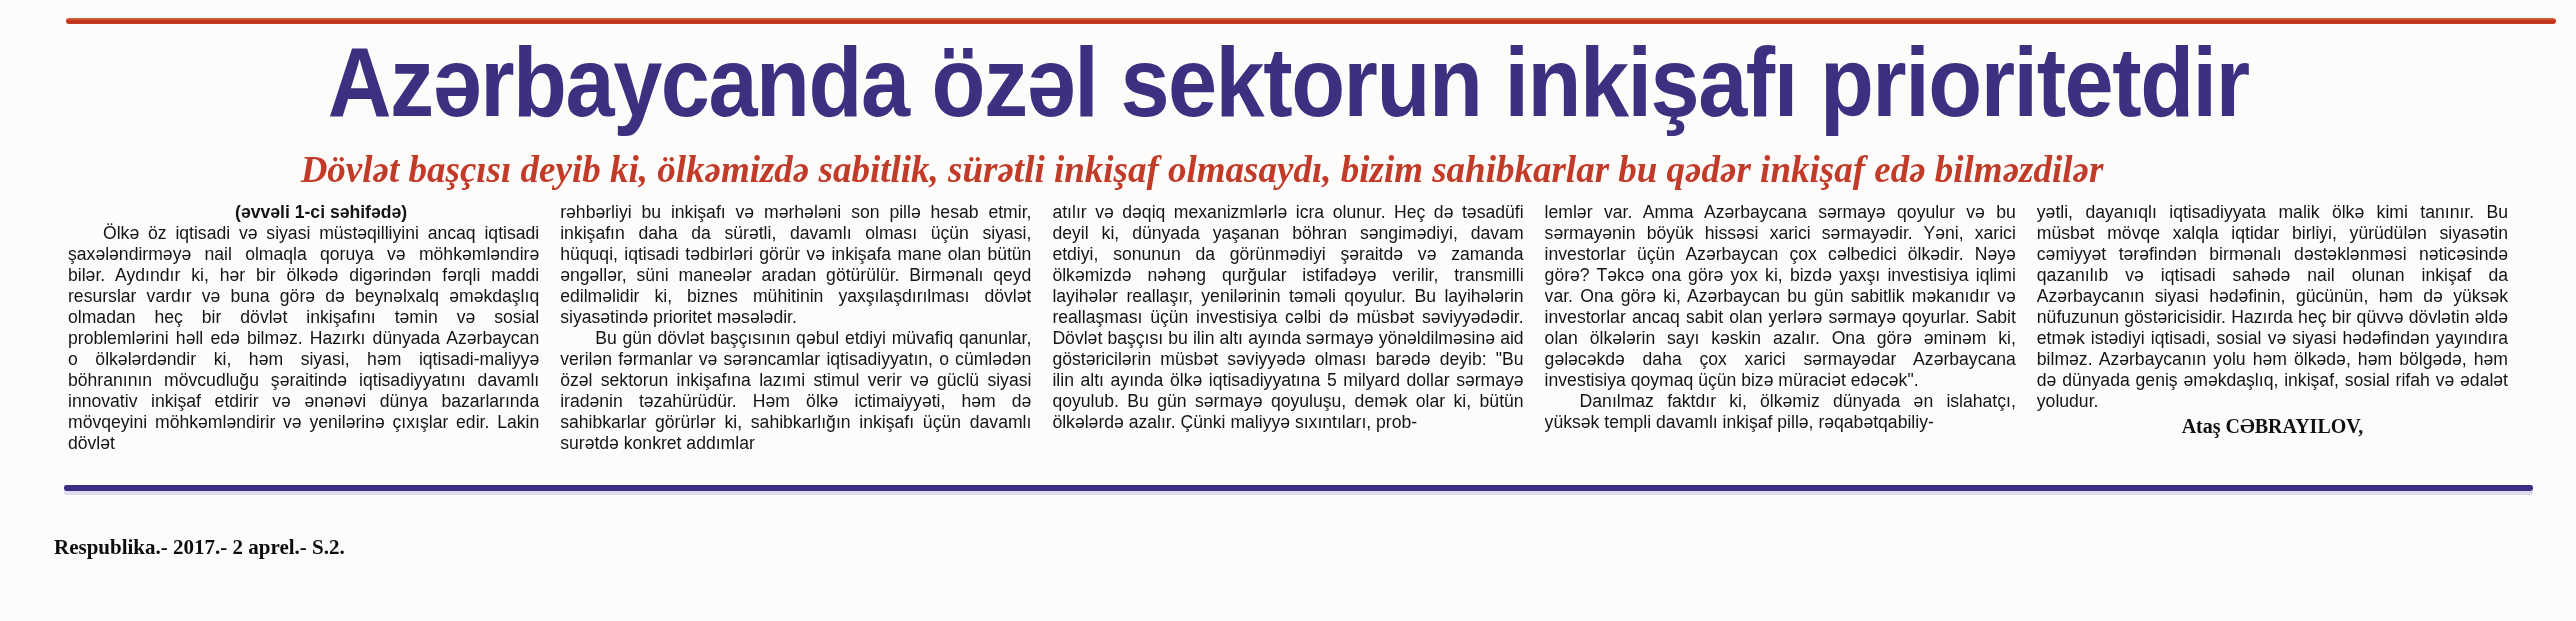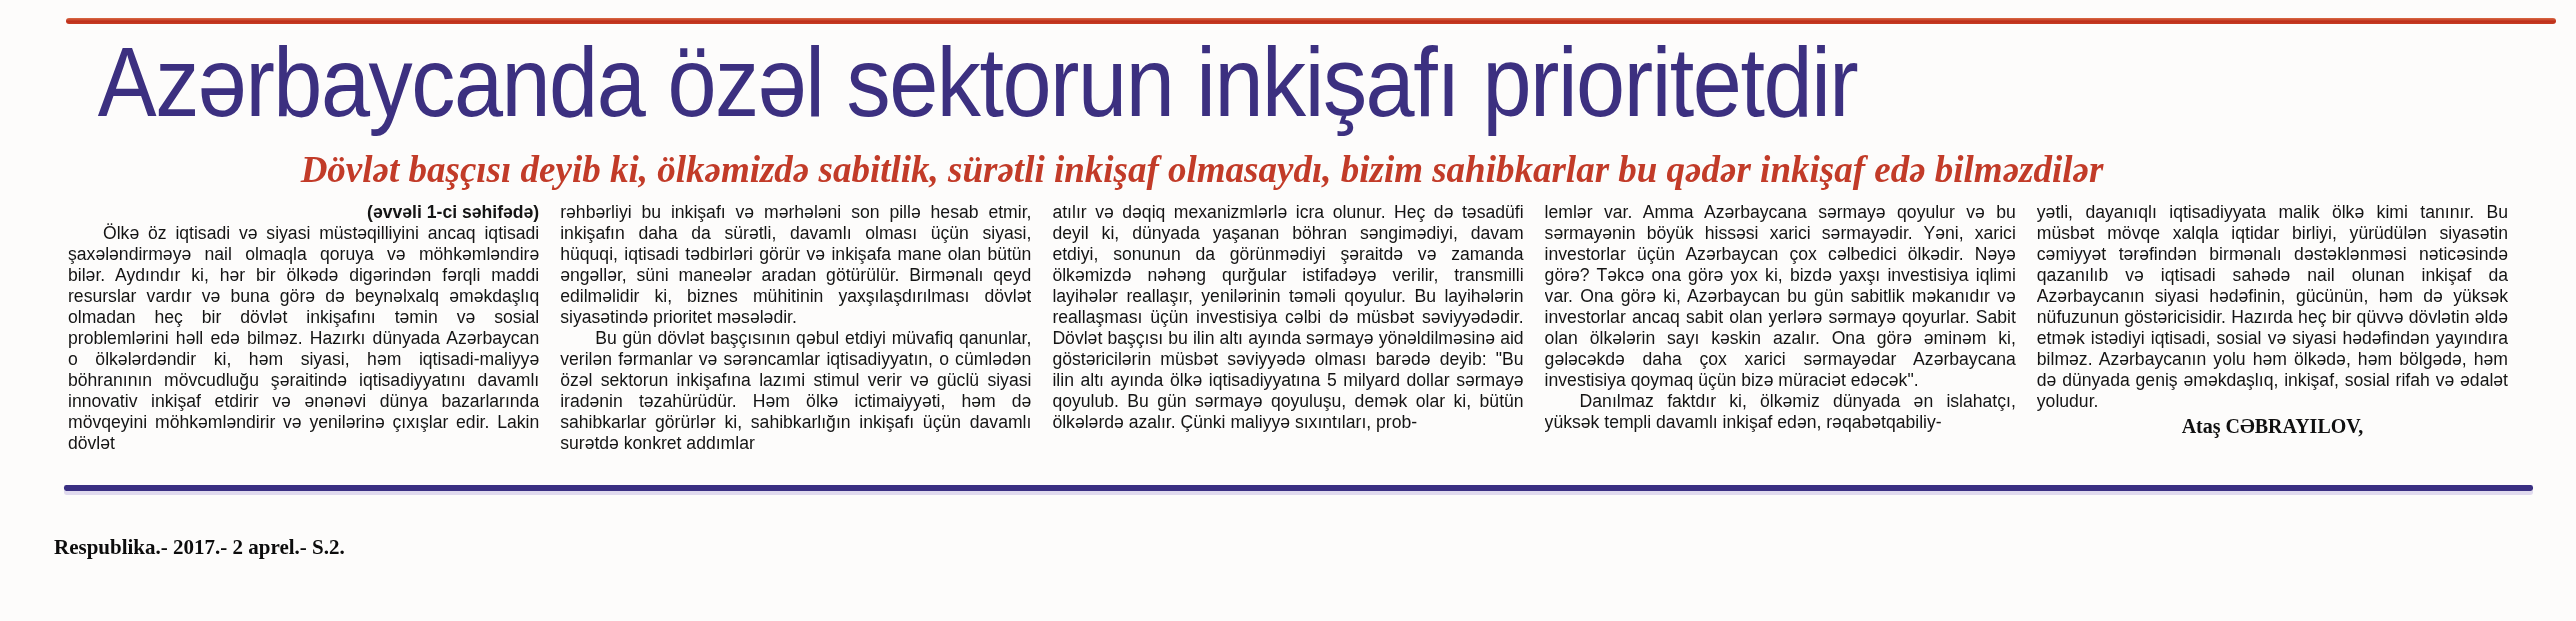--- a/index.html
+++ b/index.html
@@ -23,23 +23,23 @@
     height: 6.4px;
     border-radius: 3.2px;
     background: linear-gradient(#d96a45, #bf2f1a 55%, #c63d24);
   }
   .headline {
     position: absolute;
     top: 30px;
     left: 0;
     width: 2576px;
     margin: 0;
-    text-align: left;
+    text-align: center;
     font-family: "Liberation Sans", sans-serif;
-    font-weight: normal;
+    font-weight: bold;
     font-size: 98px;
     line-height: 104px;
     letter-spacing: -1.6px;
     color: #3c3080;
     white-space: nowrap;
   }
   .headline .squeeze {
     display: inline-block;
     transform: scaleX(0.90);
     transform-origin: 50% 50%;
@@ -77,21 +77,21 @@
     font-size: 17.6px;
     line-height: 21px;
     text-align: justify;
     text-justify: inter-word;
   }
   .col p.indent {
     text-indent: 35px;
   }
   .col p.note {
     font-weight: bold;
-    text-align: right;
+    text-align: center;
   }
   .byline {
     margin-top: 1.6px;
     text-align: center;
     font-family: "Liberation Serif", serif;
     font-weight: bold;
     font-size: 20px;
     line-height: 25px;
     color: #101010;
   }
@@ -136,21 +136,21 @@
     <p>rəhbərliyi bu inkişafı və mərhələni son pillə hesab etmir, inkişafın daha da sürətli, davamlı olması üçün siyasi, hüquqi, iqtisadi tədbirləri görür və inkişafa mane olan bütün əngəllər, süni maneələr aradan götürülür. Birmənalı qeyd edilməlidir ki, biznes mühitinin yaxşılaşdırılması dövlət siyasətində prioritet məsələdir.</p>
     <p class="indent">Bu gün dövlət başçısının qəbul etdiyi müvafiq qanunlar, verilən fərmanlar və sərəncamlar iqtisadiyyatın, o cümlədən özəl sektorun inkişafına lazımi stimul verir və güclü siyasi iradənin təzahürüdür. Həm ölkə ictimaiyyəti, həm də sahibkarlar görürlər ki, sahibkarlığın inkişafı üçün davamlı surətdə konkret addımlar</p>
   </div>
 
   <div class="col">
     <p>atılır və dəqiq mexanizmlərlə icra olunur. Heç də təsadüfi deyil ki, dünyada yaşanan böhran səngimədiyi, davam etdiyi, sonunun da görünmədiyi şəraitdə və zamanda ölkəmizdə nəhəng qurğular istifadəyə verilir, transmilli layihələr reallaşır, yenilərinin təməli qoyulur. Bu layihələrin reallaşması üçün investisiya cəlbi də müsbət səviyyədədir. Dövlət başçısı bu ilin altı ayında sərmayə yönəldilməsinə aid göstəricilərin müsbət səviyyədə olması barədə deyib: "Bu ilin altı ayında ölkə iqtisadiyyatına 5 milyard dollar sərmayə qoyulub. Bu gün sərmayə qoyuluşu, demək olar ki, bütün ölkələrdə azalır. Çünki maliyyə sıxıntıları, prob-</p>
   </div>
 
   <div class="col">
     <p>lemlər var. Amma Azərbaycana sərmayə qoyulur və bu sərmayənin böyük hissəsi xarici sərmayədir. Yəni, xarici investorlar üçün Azərbaycan çox cəlbedici ölkədir. Nəyə görə? Təkcə ona görə yox ki, bizdə yaxşı investisiya iqlimi var. Ona görə ki, Azərbaycan bu gün sabitlik məkanıdır və investorlar ancaq sabit olan yerlərə sərmayə qoyurlar. Sabit olan ölkələrin sayı kəskin azalır. Ona görə əminəm ki, gələcəkdə daha çox xarici sərmayədar Azərbaycana investisiya qoymaq üçün bizə müraciət edəcək".</p>
-    <p class="indent">Danılmaz faktdır ki, ölkəmiz dünyada ən islahatçı, yüksək templi davamlı inkişaf edən, rəqabətqabiliy-</p>
+    <p class="indent">Danılmaz faktdır ki, ölkəmiz dünyada ən islahatçı, yüksək templi davamlı inkişaf pillə, rəqabətqabiliy-</p>
   </div>
 
   <div class="col">
     <p>yətli, dayanıqlı iqtisadiyyata malik ölkə kimi tanınır. Bu müsbət mövqe xalqla iqtidar birliyi, yürüdülən siyasətin cəmiyyət tərəfindən birmənalı dəstəklənməsi nəticəsində qazanılıb və iqtisadi sahədə nail olunan inkişaf da Azərbaycanın siyasi hədəfinin, gücünün, həm də yüksək nüfuzunun göstəricisidir. Hazırda heç bir qüvvə dövlətin əldə etmək istədiyi iqtisadi, sosial və siyasi hədəfindən yayındıra bilməz. Azərbaycanın yolu həm ölkədə, həm bölgədə, həm də dünyada geniş əməkdaşlıq, inkişaf, sosial rifah və ədalət yoludur.</p>
     <div class="byline">
       <div>Ataş CƏBRAYILOV,</div>
     </div>
   </div>
 
 </div>

